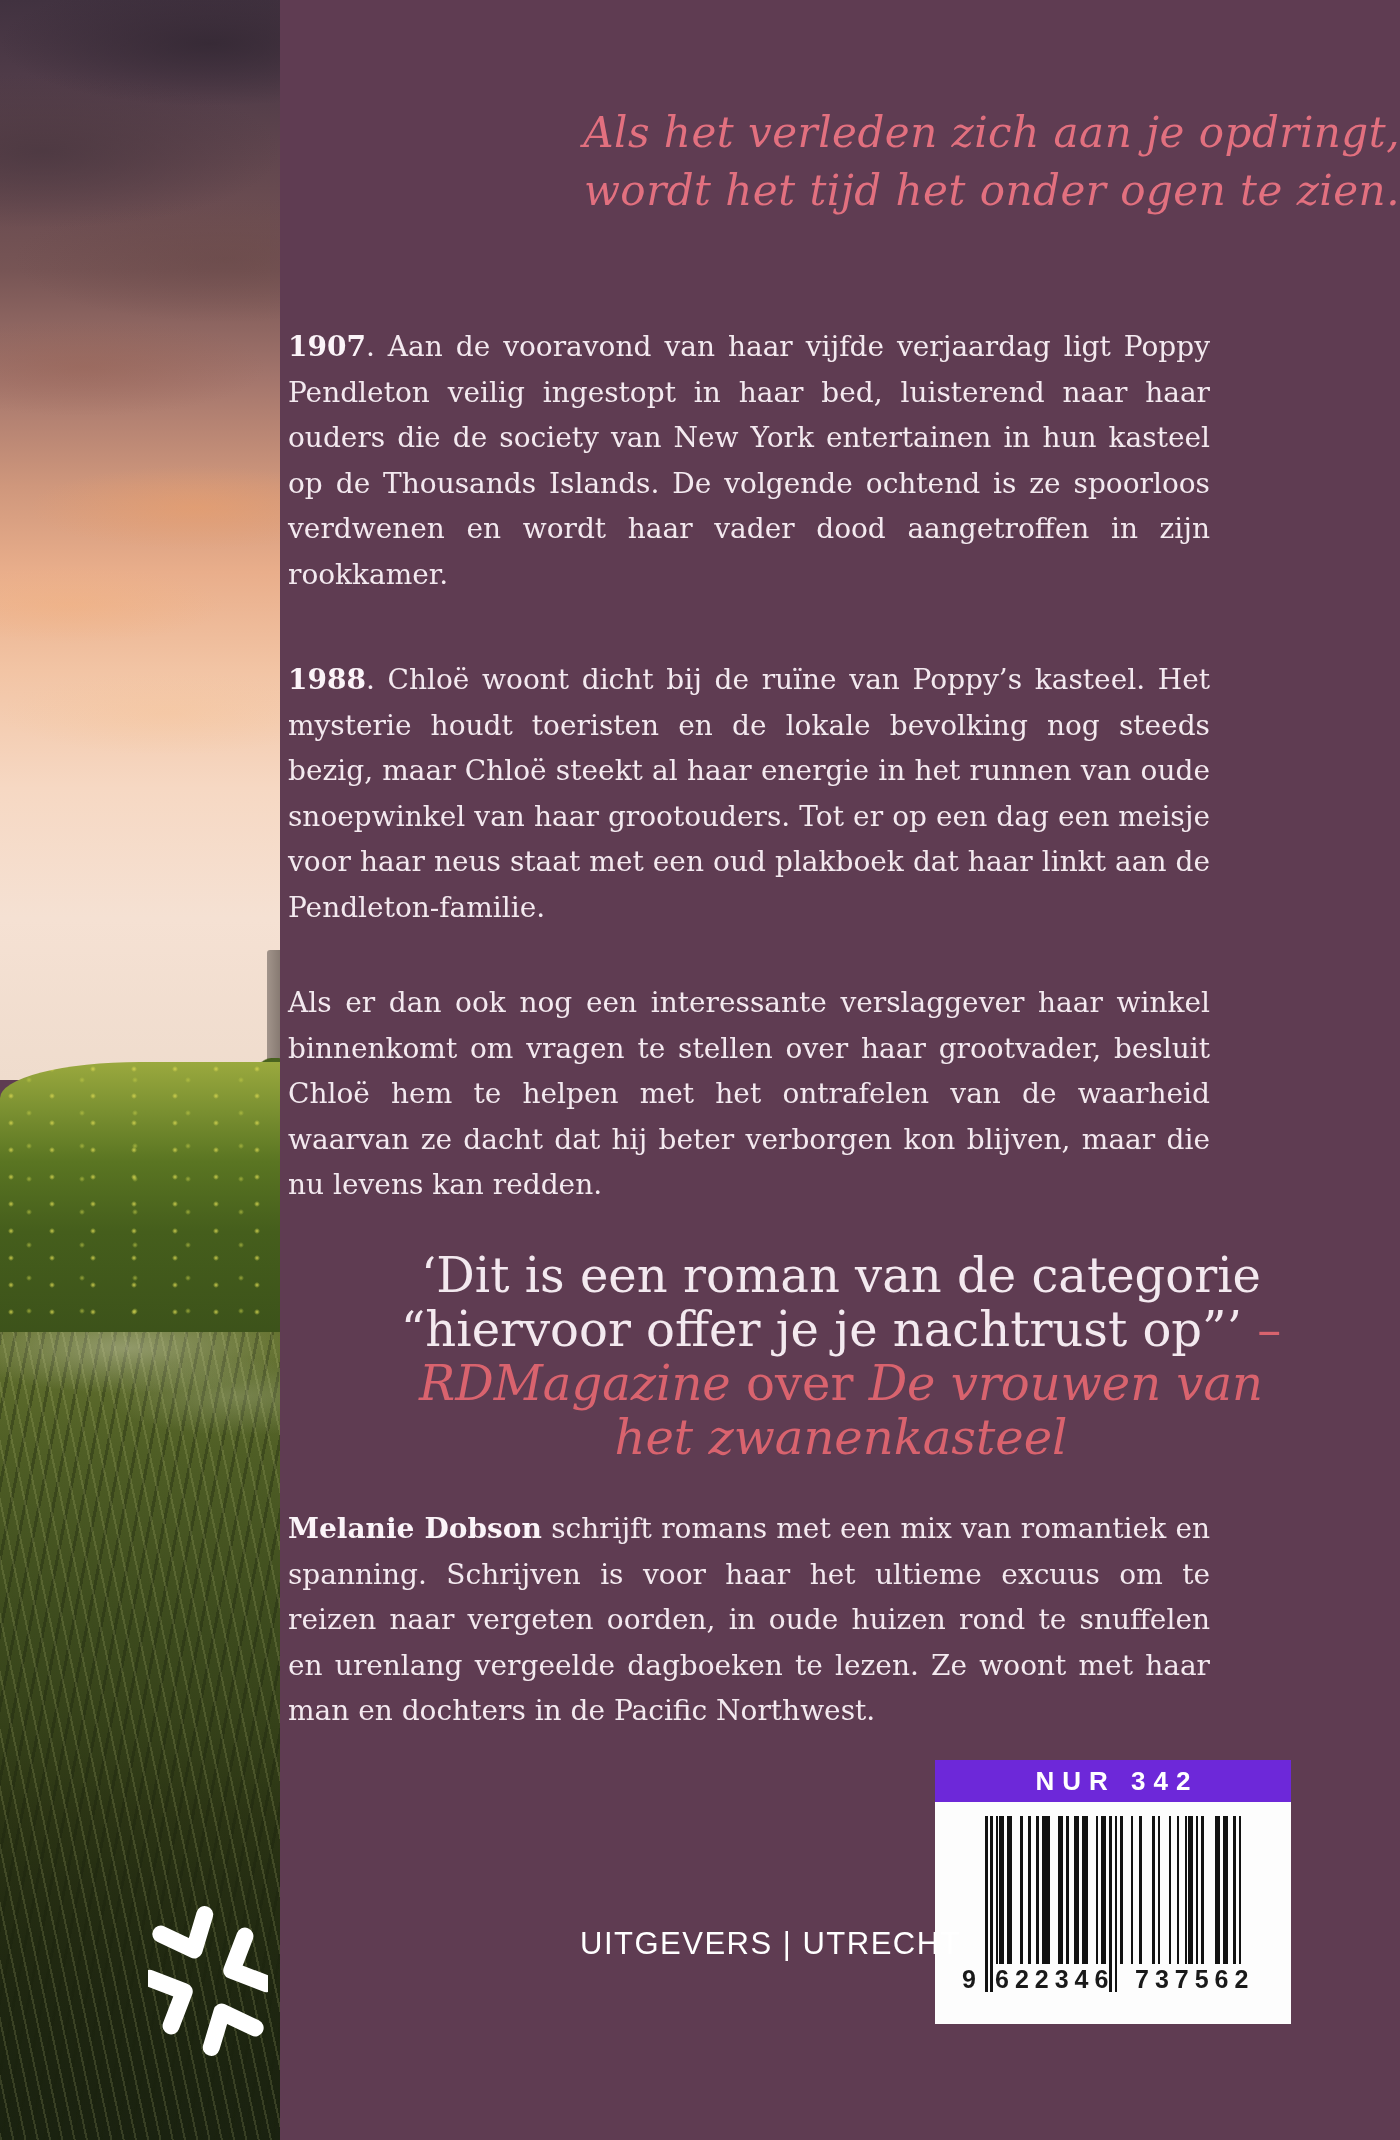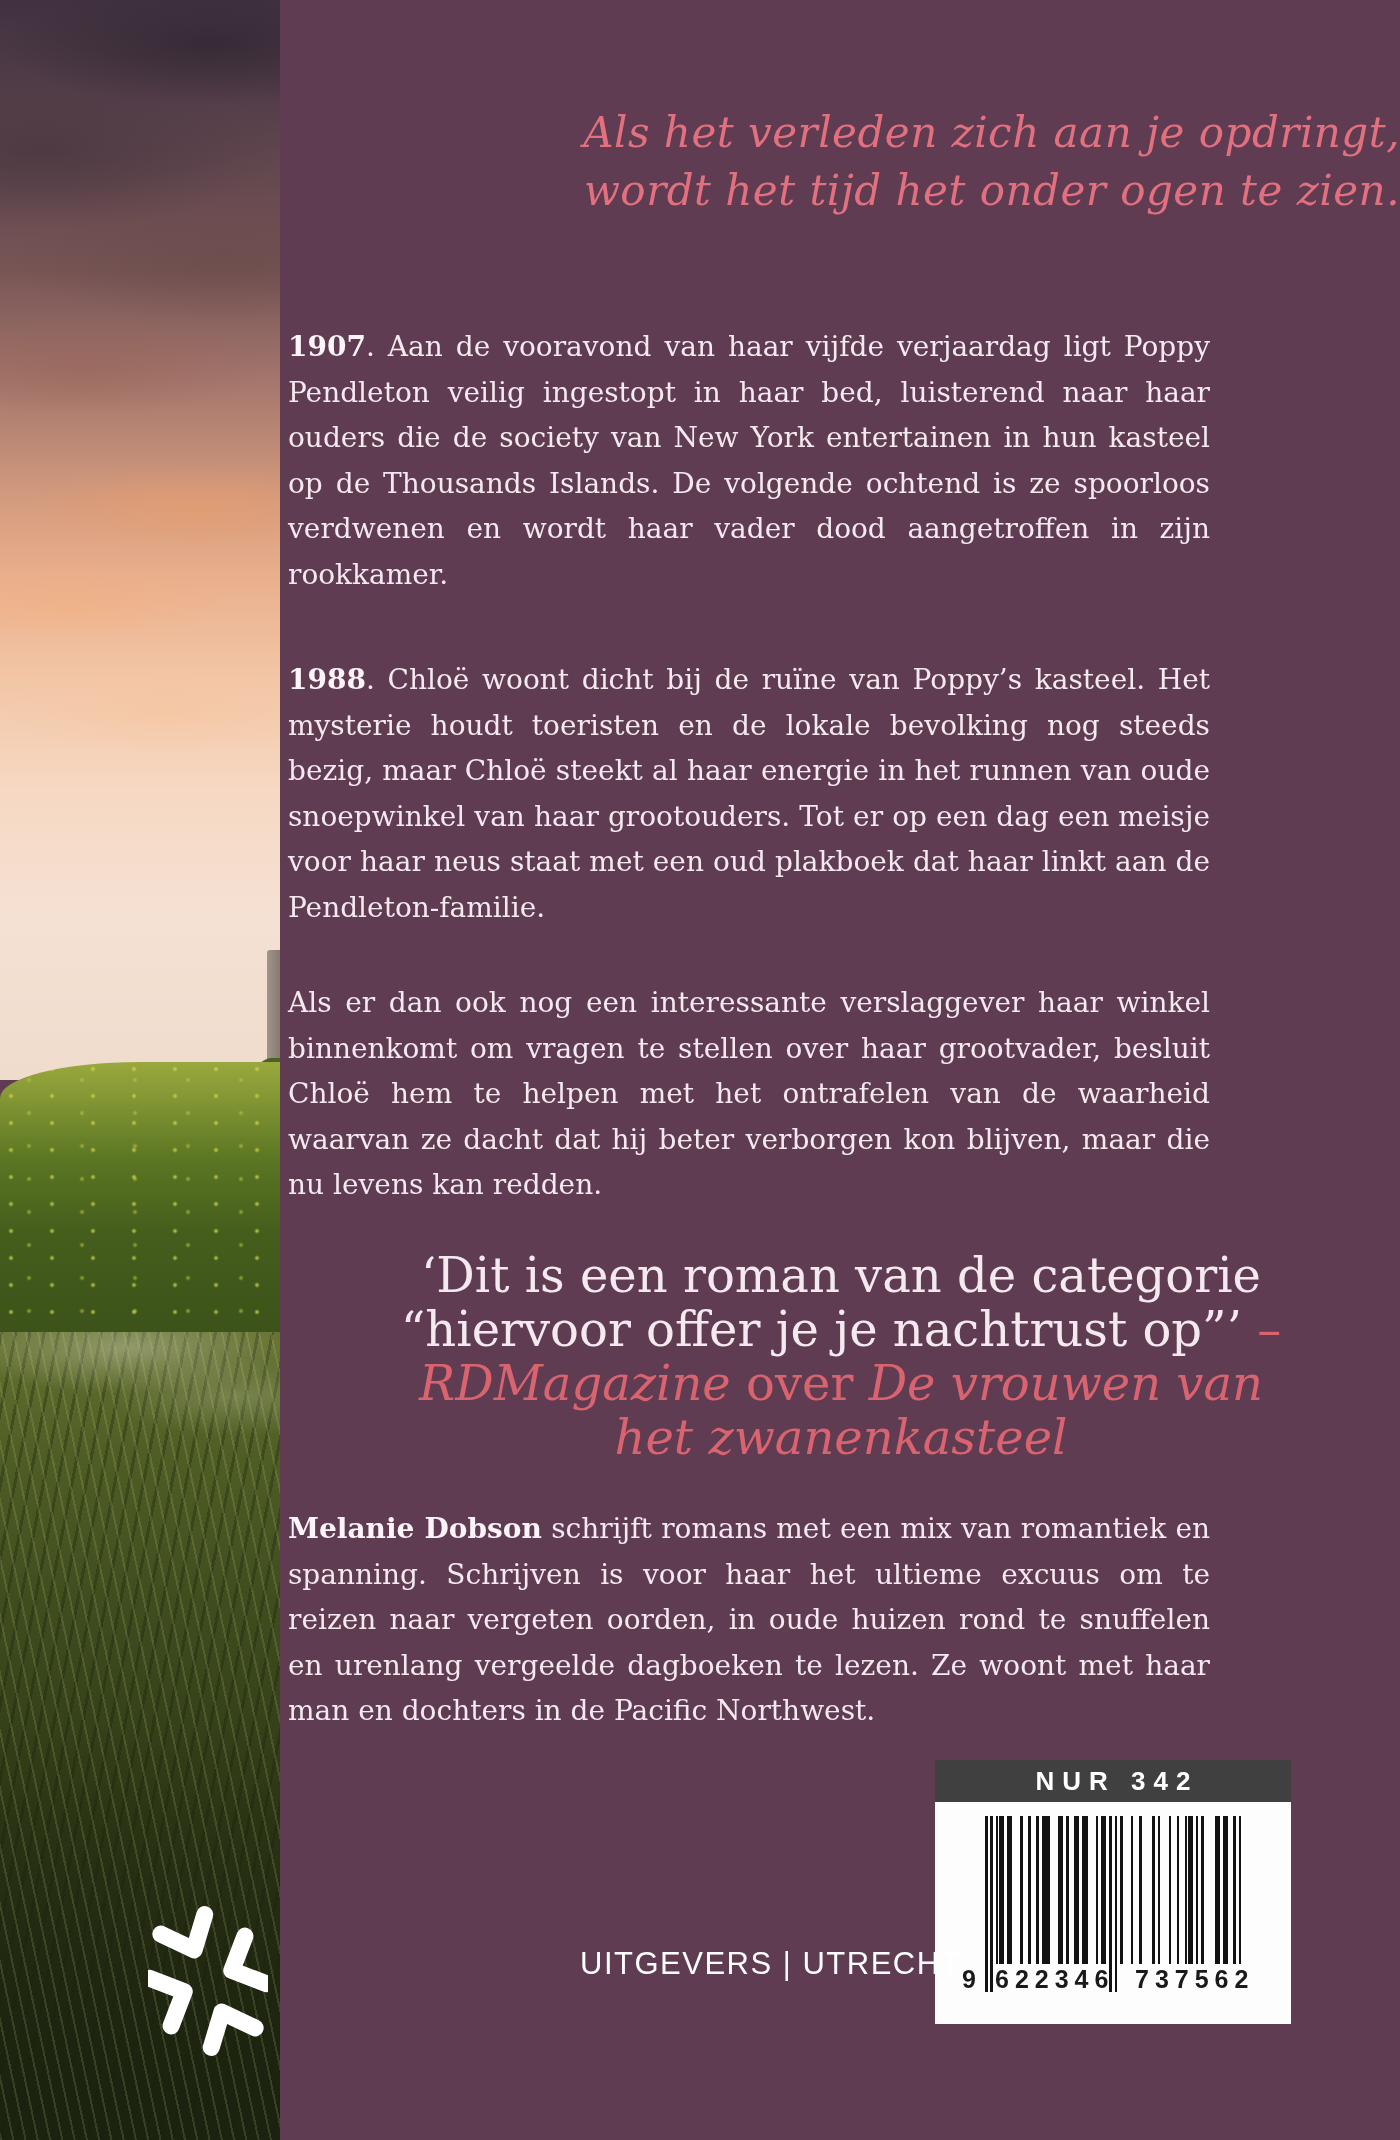--- a/index.html
+++ b/index.html
@@ -72,21 +72,21 @@
   .bio{top:1478px;}
   .pull-quote{
     position:absolute;left:105px;top:1248px;width:912px;
     text-align:center;font-size:48px;line-height:54px;color:#f3e9ef;
   }
   .pq-pink{color:#d9636e;}
   .pq-italic{font-style:italic;}
   
   .barcode-box{position:absolute;left:655px;top:1760px;width:356px;}
   .nur-banner{
-    height:42px;background:#404040;color:#ffffff;
+    height:42px;background:#6d28d9;color:#ffffff;
     font-family:"Liberation Sans", sans-serif;font-size:26px;font-weight:600;
     letter-spacing:8px;display:flex;align-items:center;justify-content:center;
     padding-left:8px;
   }
   .barcode-white{background:#fdfdfd;height:222px;position:relative;}
   .bars{position:absolute;left:50px;top:14px;width:257px;height:176px;}
   .bars .m{position:absolute;top:0;background:#121212;}
   .bc-digit{
     position:absolute;background:#fdfdfd;color:#1a1a1a;top:148px;height:30px;
     font-family:"Liberation Sans", sans-serif;font-weight:bold;font-size:25px;
@@ -96,21 +96,21 @@
   .bc-d1{left:10px;width:112px;letter-spacing:6px;}
   .bc-d2{left:150px;width:112px;letter-spacing:6px;}
   
   .logo-mark{position:absolute;left:148px;top:1893px;width:120px;height:176px;}
   .logo-text{
     position:absolute;left:300px;top:1922px;
     font-family:"Liberation Sans", sans-serif;color:#ffffff;
   }
   .logo-name{font-size:51px;font-weight:bold;letter-spacing:-1px;line-height:56px;}
   .logo-suffix{font-weight:normal;}
-  .logo-sub{font-size:31px;font-weight:500;letter-spacing:1.5px;margin-top:24px;}
+  .logo-sub{font-size:31px;font-weight:500;letter-spacing:1.5px;margin-top:4px;}
 </style>
 </head>
 <body>
 
 <div class="photo-strip">
   <div class="sky"></div>
   <div class="tower"></div>
   <div class="tower-base"></div>
   <div class="meadow"></div>
   <div class="tallgrass"></div>

